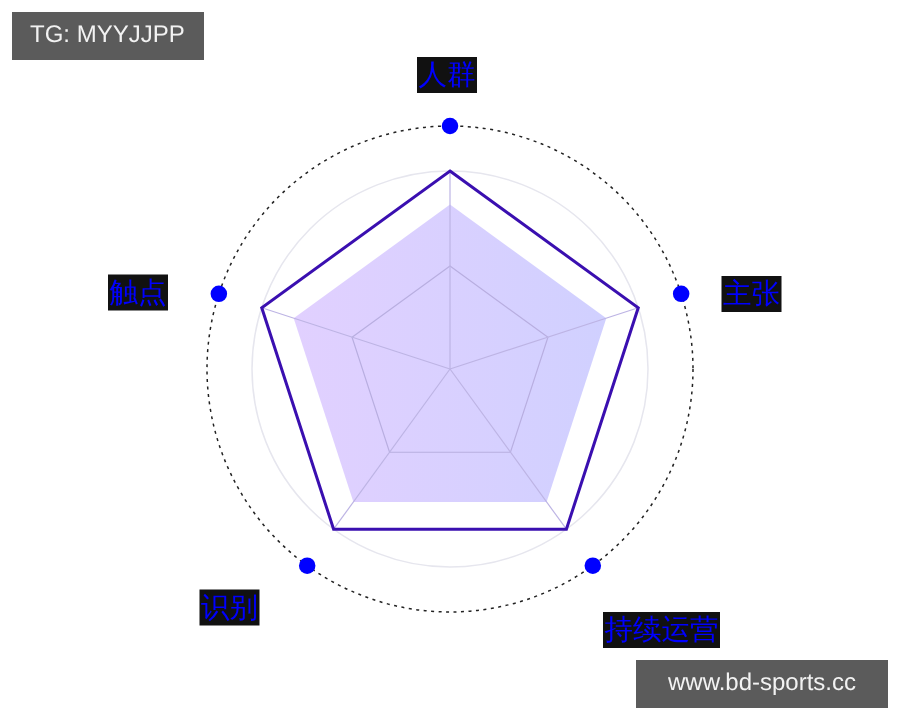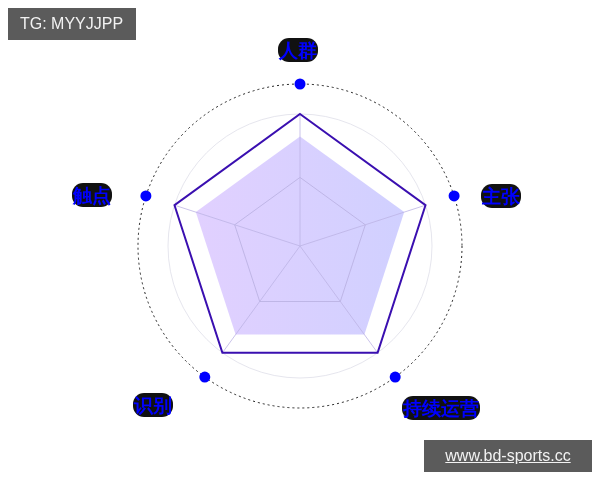--- a/index.html
+++ b/index.html
@@ -8,27 +8,26 @@
       position: relative; overflow: hidden;
       font-family: "DejaVu Sans", "Liberation Sans", sans-serif;
     }
     .badge {
       position: absolute; background: #5b5b5b; color: #f2f2f2;
       font-family: "Liberation Sans", "DejaVu Sans", sans-serif;
       font-size: 16px; line-height: 32px; padding: 0 12px;
       box-sizing: border-box;
     }
     .badge-tg { left: 8px; top: 8px; height: 32px; width: 128px; }
-    .badge-site { left: 424px; top: 440px; height: 32px; width: 168px; text-align: center; padding: 0; text-decoration: underline; }
+    .badge-site { left: 424px; top: 440px; height: 32px; width: 168px; text-align: center; padding: 0; }
     svg { position: absolute; left: 0; top: 0; }
     .axis-label {
       position: absolute; color: #0000ff; background: #111111;
-      font-size: 19px; font-weight: bold; line-height: 24px; padding: 0 1px;
+      font-size: 19px; font-weight: normal; line-height: 24px; padding: 0 1px;
       white-space: nowrap;
-      border-radius: 11px;
     }
   </style>
 </head>
 <body>
 
 <div class="badge badge-tg">TG: MYYJJPP</div>
 
 <svg id="radar" width="600" height="480" viewBox="0 0 600 480">
   <defs>
     <linearGradient id="fillGrad" x1="0" y1="0" x2="1" y2="0">
@@ -53,17 +52,17 @@
       <circle cx="300.0" cy="84.0" r="5.5" fill="#0000ff"></circle>
       <circle cx="454.1" cy="195.9" r="5.5" fill="#0000ff"></circle>
       <circle cx="395.2" cy="377.1" r="5.5" fill="#0000ff"></circle>
       <circle cx="204.8" cy="377.1" r="5.5" fill="#0000ff"></circle>
       <circle cx="145.9" cy="195.9" r="5.5" fill="#0000ff"></circle>
     </g>
 </svg>
 
 <div class="axis-label" style="left:278px; top:38px;">人群</div>
 <div class="axis-label" style="left:481px; top:184px;text-align:right;">主张</div>
-<div class="axis-label" style="left:402px; top:396px;">持续运营</div>
+<div class="axis-label" style="left:402px; top:408px;">持续运营</div>
 <div class="axis-label" style="left:133px; top:393px;">识别</div>
 <div class="axis-label" style="left:72px; top:183px;text-align:right;">触点</div>
 
 <div class="badge badge-site">www.bd-sports.cc</div>
 
 </body></html>

